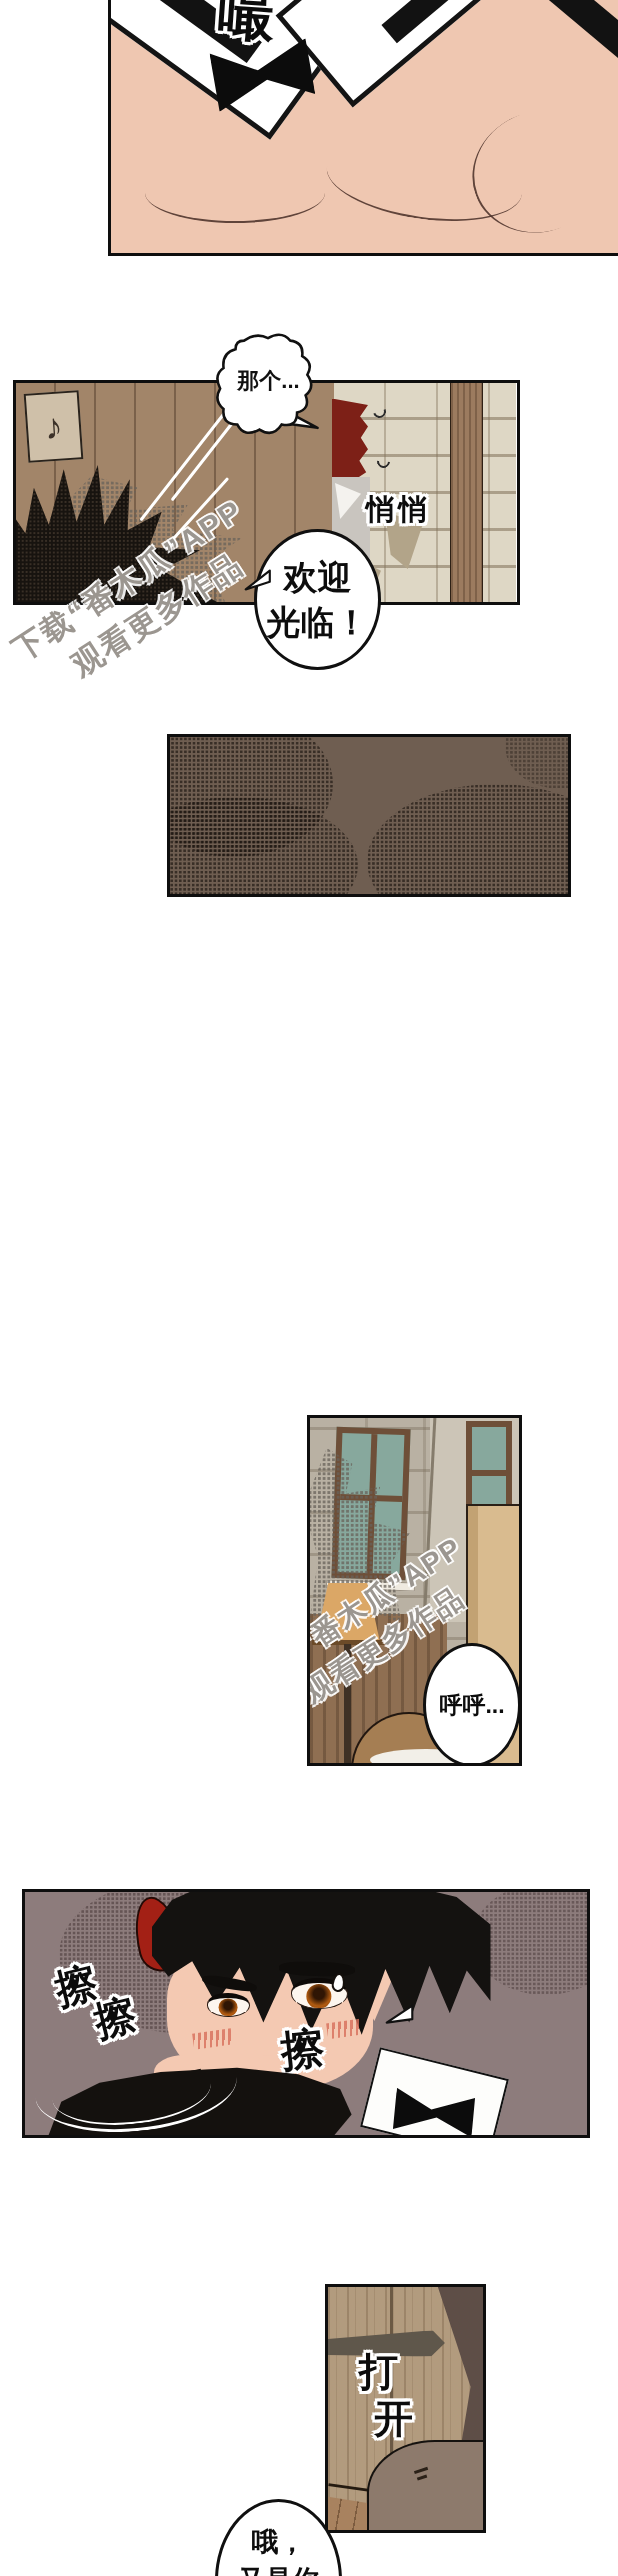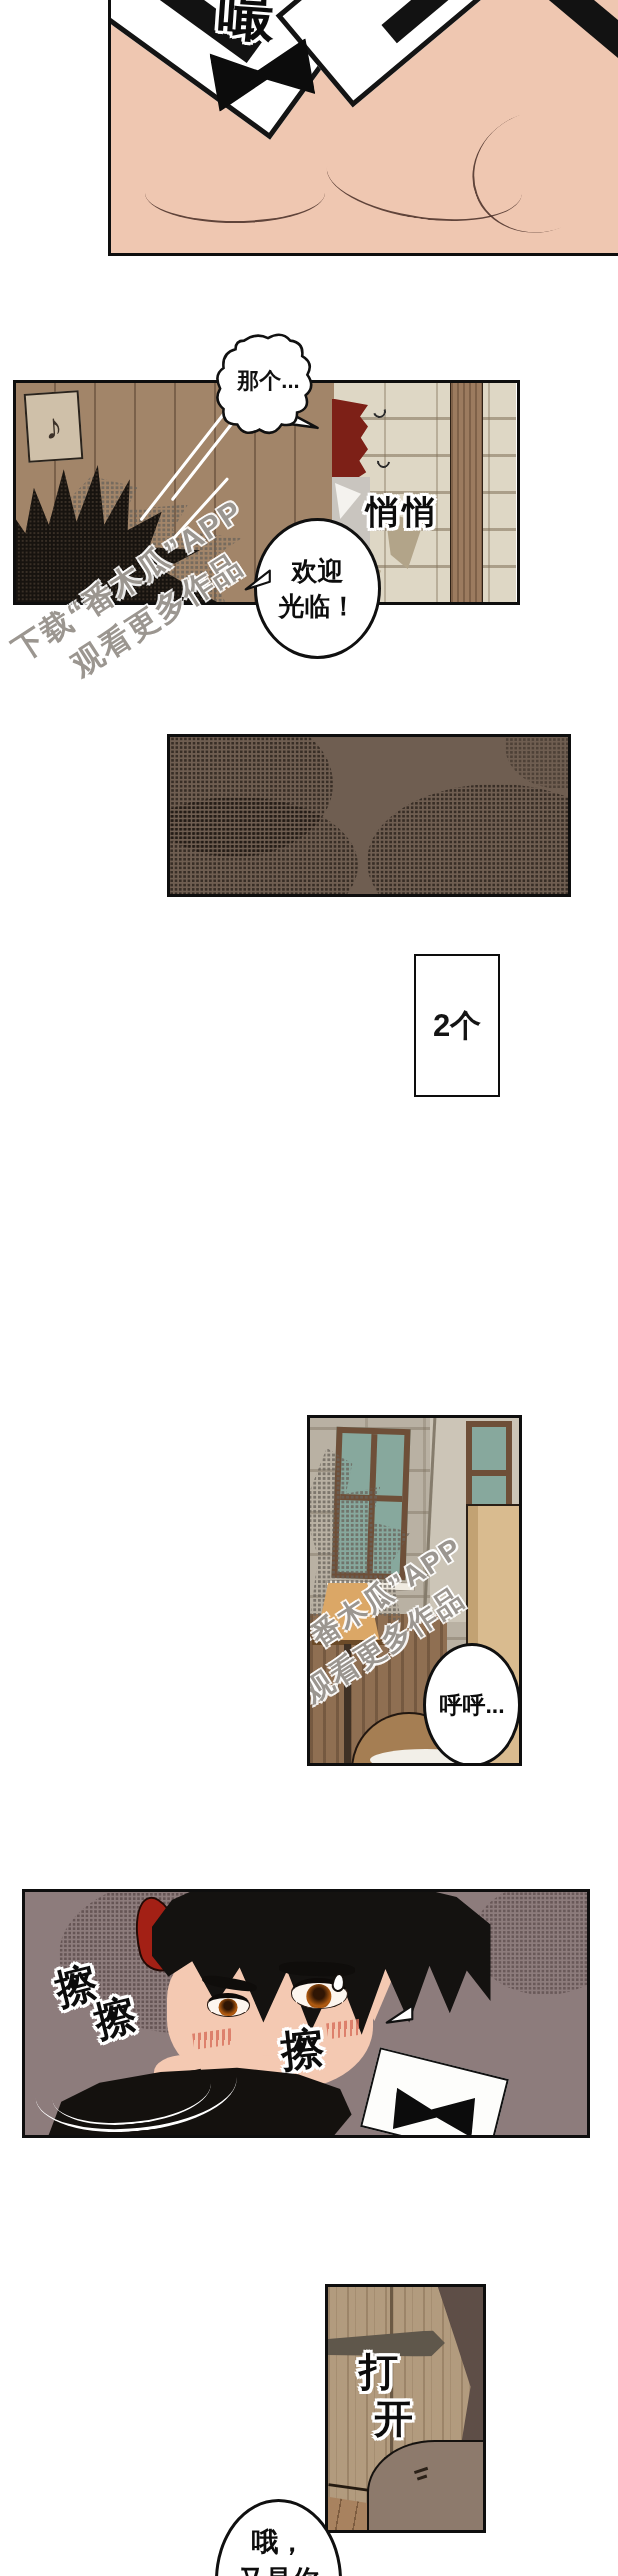--- a/index.html
+++ b/index.html
@@ -209,50 +209,47 @@
     <div class="peek-hair"></div>
     <div class="peek-body"></div>
     <div class="peek-collar"></div>
     <div class="breath" style="left:357px;top:22px;"></div>
     <div class="breath" style="left:361px;top:72px;transform:rotate(140deg);"></div>
     <div class="swoosh" style="left:168px;top:6.9px;width:3.4px;height:146px;transform:rotate(38deg);"></div>
     <div class="swoosh" style="left:194px;top:1.7px;width:2.6px;height:129px;transform:rotate(38deg);"></div>
     <div class="swoosh" style="left:176px;top:82px;width:3.4px;height:103px;transform:rotate(42deg);"></div>
     <div class="mascot" style="left:33px;top:93px;width:193px;height:129px;"></div>
     <div class="hand-sil" style="left:-3.4px;top:82px;width:213px;height:142px;"></div>
-    <div class="sfx" style="left:350px;top:112px;font-size:33px;letter-spacing:3.4px;">悄悄</div>
+    <div class="sfx" style="left:350px;top:112px;font-size:29px;letter-spacing:3.4px;">悄悄</div>
   </div>
 
   <svg class="abs" style="left:215px;top:330px;z-index:7;" width="106" height="129" viewBox="0 0 124 150">
     <path d="M86 96 L120 114 L76 108 Z" fill="#fff" stroke="#111" stroke-width="3" stroke-linejoin="round"></path>
     <path d="M34 12 Q48 2 62 9 Q78 0 88 12 Q104 14 102 30 Q116 38 108 52 Q118 66 106 76 Q112 92 96 96 Q96 114 78 110 Q68 126 52 116 Q34 126 26 110 Q8 110 10 92 Q-2 82 6 68 Q-2 52 10 44 Q8 26 24 22 Q24 12 34 12 Z" fill="#fff" stroke="#111" stroke-width="3"></path>
   </svg>
   <div class="abs" style="left:228px;top:366px;width:81px;text-align:center;font-size:22px;font-weight:700;z-index:8;">那个...</div>
 
-  <div class="bubble" style="left:254px;top:518px;width:127px;height:141px;font-size:26px;z-index:9;">欢迎
+  <div class="bubble" style="left:254px;top:529px;width:127px;height:141px;font-size:34px;z-index:9;">欢迎
 光临！</div>
   <svg class="tail" style="left:244px;top:567px;z-index:10;" width="27.5" height="26" viewBox="0 0 32 30">
     <polygon points="30,4 2,26 30,17" fill="#fff" stroke="#111" stroke-width="2.5" stroke-linejoin="round"></polygon>
   </svg>
 
   <div class="watermark" style="left:6.9px;top:556px;font-size:31px;">
     <span class="wm1">下载“番木瓜”APP</span>
     <span class="wm2">观看更多作品</span>
   </div>
 
   <div id="panel3" class="panel">
     <div class="dots" style="left:-34px;top:-26px;width:197px;height:146px;"></div>
     <div class="dots" style="left:-52px;top:60px;width:240px;height:137px;"></div>
     <div class="dots" style="left:197px;top:47px;width:258px;height:155px;"></div>
     <div class="dots" style="left:335px;top:-34px;width:112px;height:86px;opacity:.6;"></div>
   </div>
 
-  <div class="count-box" style="left:414px;top:954px;">
-    <span>2个</span>
-  </div>
 
   <div id="panel5" class="panel">
     <div class="abs" style="left:120px;top:0;width:93px;height:204px;background:#ccc5b7;"></div>
     <div class="abs" style="left:118px;top:-3.4px;width:2.6px;height:211px;background:#857c6c;transform:rotate(3deg);"></div>
     <div class="window" style="left:24px;top:10.3px;width:74px;height:151px;transform:rotate(2deg);">
       <div class="mull-h" style="top:44%;"></div>
       <div class="mull-v" style="left:46%;"></div>
     </div>
     <div class="abs" style="left:15.5px;top:163px;width:89px;height:8.6px;background:#efeae0;transform:rotate(2deg);border:1.7px solid #9a9183;"></div>
     <div class="window" style="left:156px;top:3.4px;width:46px;height:93px;">

